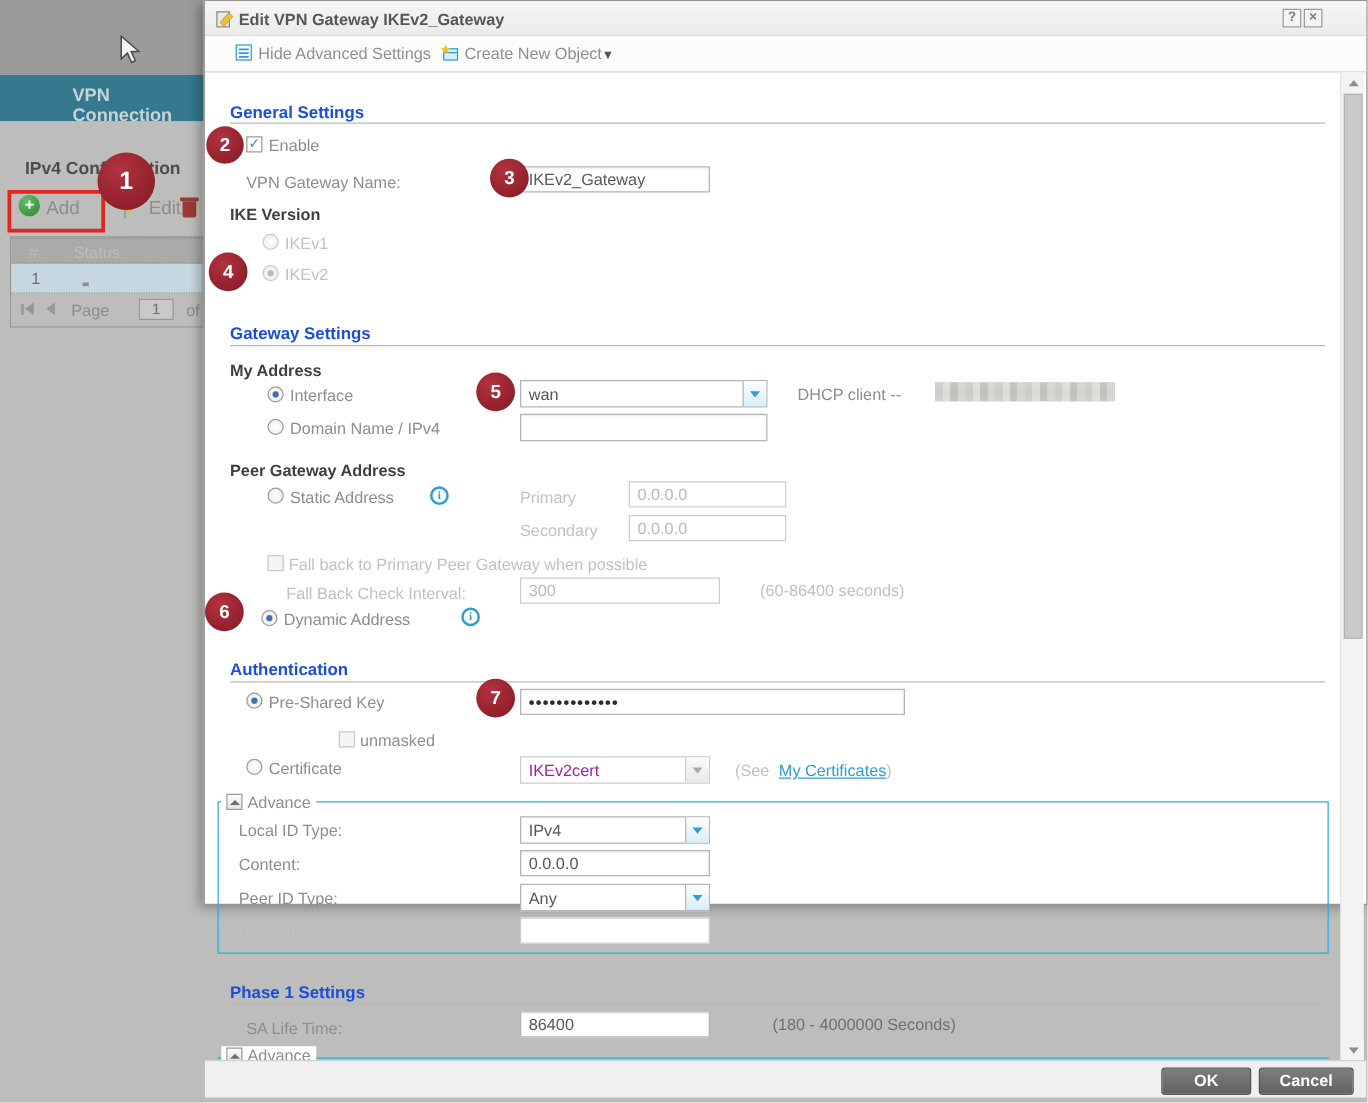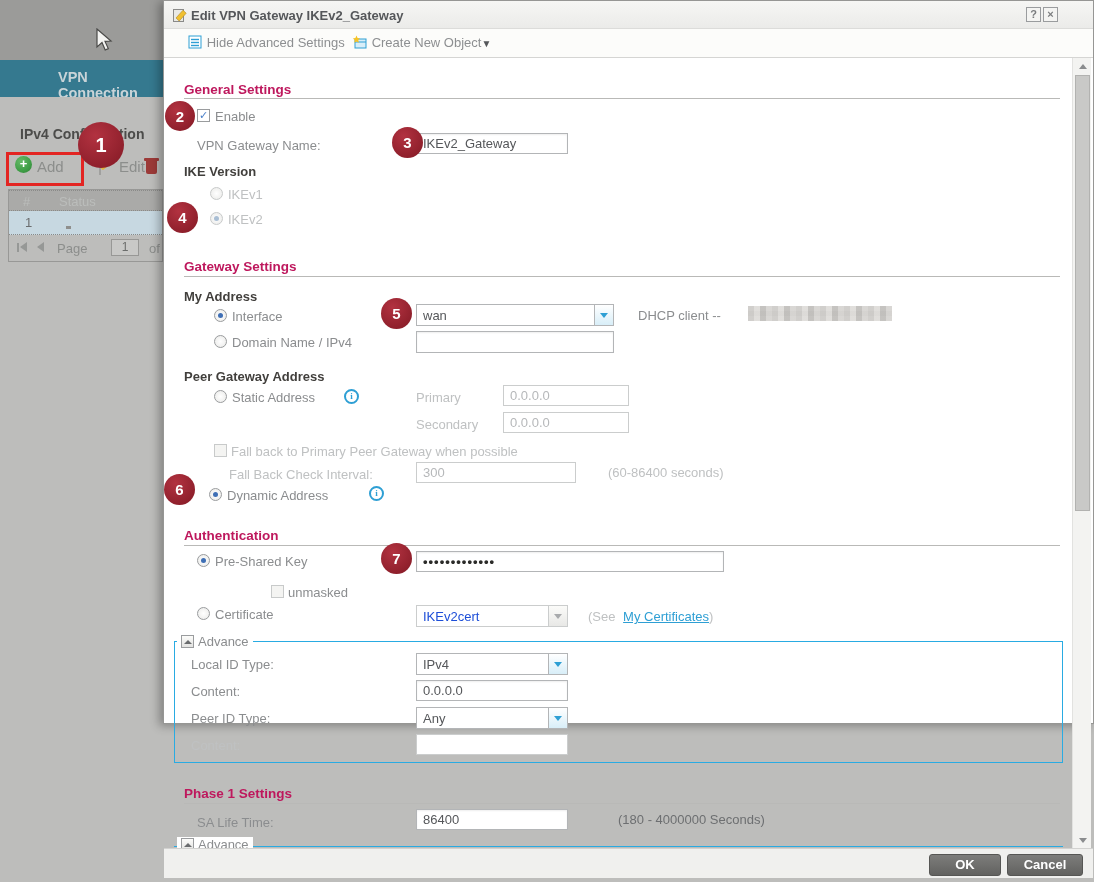--- a/index.html
+++ b/index.html
@@ -50,37 +50,37 @@
     box-shadow:-4px 2px 9px rgba(0,0,0,0.3);}
   .titlebar{left:0;top:0;width:929px;height:28px;background:linear-gradient(#f6f6f4,#ebebe9);
     border-bottom:1px solid #dcdcda;box-sizing:border-box;}
   .title-text{left:27px;top:7px;font-weight:bold;color:#55575a;font-size:13px;}
   .wm-btn{width:15px;height:15px;border:1px solid #9a9c9e;background:#f4f4f2;color:#7a7c7e;
     font-size:11px;font-weight:bold;text-align:center;line-height:13px;box-sizing:border-box;}
   .toolbar{left:0;top:28px;width:929px;height:29px;background:#fcfcfa;
     border-bottom:1px solid #d5d5d3;box-sizing:border-box;color:#8d8f91;}
   .tb-item{position:absolute;top:7px;font-size:13px;}
   
-  .sec-h{font-weight:bold;color:#be185d;font-size:13.5px;}
+  .sec-h{font-weight:bold;color:#1d4ed8;font-size:13.5px;}
   .bold-h{font-weight:bold;color:#413f3c;font-size:13px;}
   .lbl{color:#8b8d8f;font-size:13px;}
   .dis-t{color:#bfc1c2;}
   .note{font-size:13px;}
   .hline{height:1px;background:#b9b9b7;}
   .input{background:#fff;border:1px solid #b3b5b7;box-sizing:border-box;font-size:13px;color:#55575a;
     padding:2px 6px;box-shadow:inset 0 1px 2px rgba(0,0,0,0.07);overflow:hidden;white-space:nowrap;}
   .input.dis{color:#b6b8ba;border-color:#cbcdcd;box-shadow:none;}
   .select{background:#fff;border:1px solid #b3b5b7;box-sizing:border-box;font-size:13px;color:#55575a;}
   .sel-txt{position:absolute;left:6px;top:3px;}
   .sel-btn{position:absolute;right:0;top:0;bottom:0;width:18px;border-left:1px solid #b3b5b7;
     background:linear-gradient(#ffffff,#d8eef8);display:flex;align-items:center;justify-content:center;}
   .tri-down{width:0;height:0;border-left:4px solid transparent;border-right:4px solid transparent;
     border-top:5px solid #2e9fd4;}
   .select.dis{border-color:#cbcdcd;}
-  .select.dis .sel-txt{color:#1d4ed8;}
+  .select.dis .sel-txt{color:#a21caf;}
   .select.dis .sel-btn{background:linear-gradient(#fbfbf9,#e8e8e6);border-left-color:#cbcdcd;}
   .select.dis .tri-down{border-top-color:#a8aaac;}
   .cb{width:13px;height:13px;background:#fff;border:1px solid #9a9c9e;box-sizing:border-box;
     font-size:11px;line-height:10px;text-align:center;color:#4a7fc9;font-weight:bold;}
   .cb.dis{border-color:#c8caca;background:#f4f4f2;}
   .radio{width:13px;height:13px;border-radius:50%;background:radial-gradient(#ffffff,#e9e9e7);
     border:1px solid #9a9c9e;box-sizing:border-box;}
   .radio.sel::after{content:'';display:block;width:5px;height:5px;margin:3px;border-radius:50%;background:#3f6fb5;}
   .radio.dis{border-color:#c8caca;}
   .radio.dis.sel::after{background:#a9bed4;}

